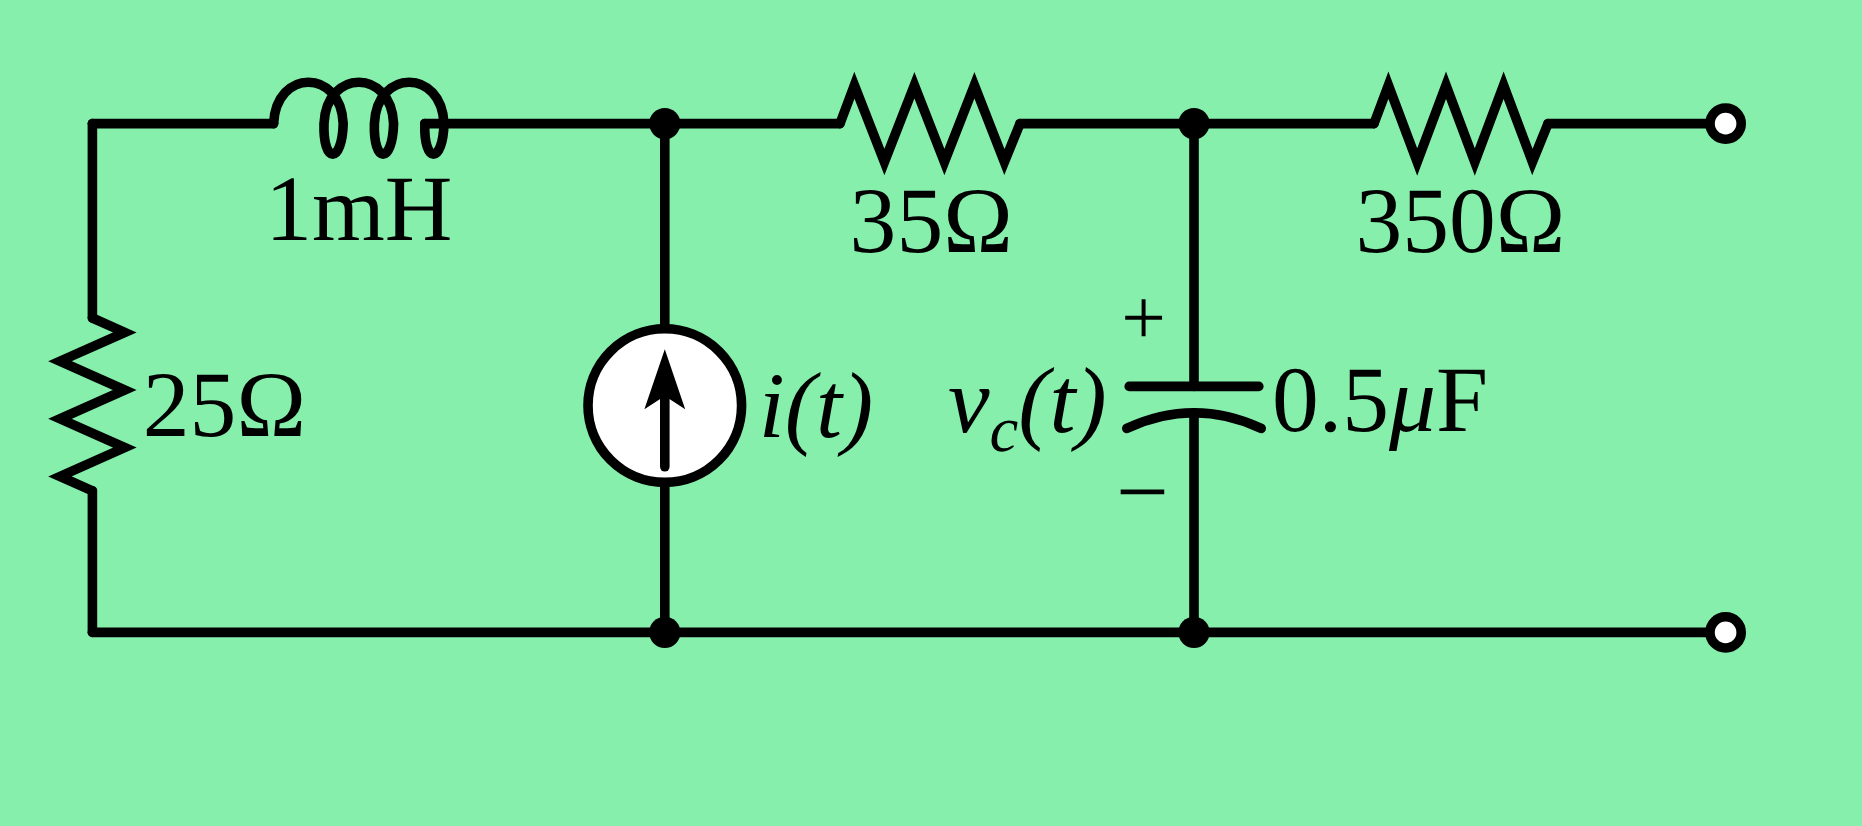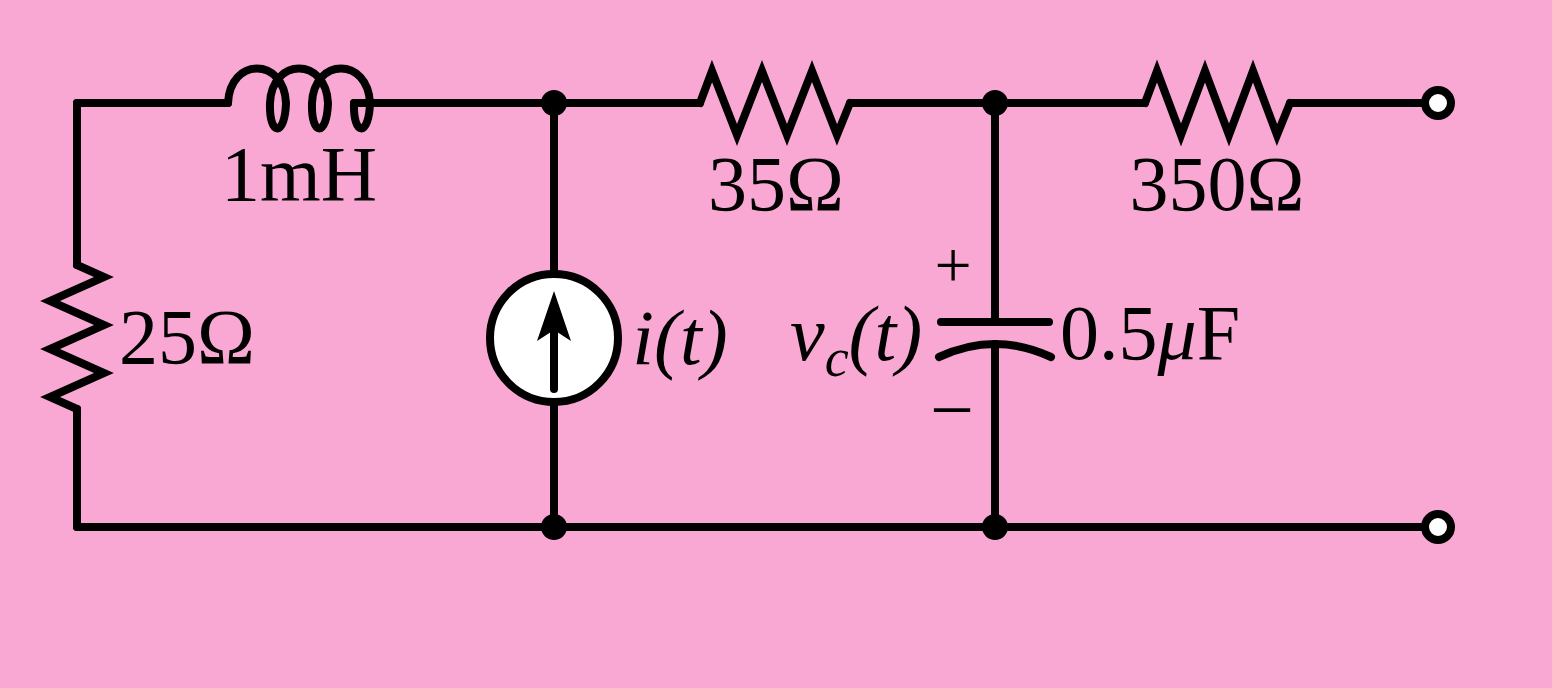--- a/index.html
+++ b/index.html
@@ -3,21 +3,21 @@
 <meta charset="utf-8">
 <style>
   html, body {
     margin: 0;
     padding: 0;
     background: #ffffff;
   }
   .stage {
     width: 1552px;
     height: 688px;
-    background: #f9a8d4;
+    background: #86efac;
     position: relative;
     overflow: hidden;
   }
   svg { display: block; }
   .wire {
     fill: none;
     stroke: #000000;
     stroke-width: 8;
     stroke-linecap: round;
     stroke-linejoin: miter;

